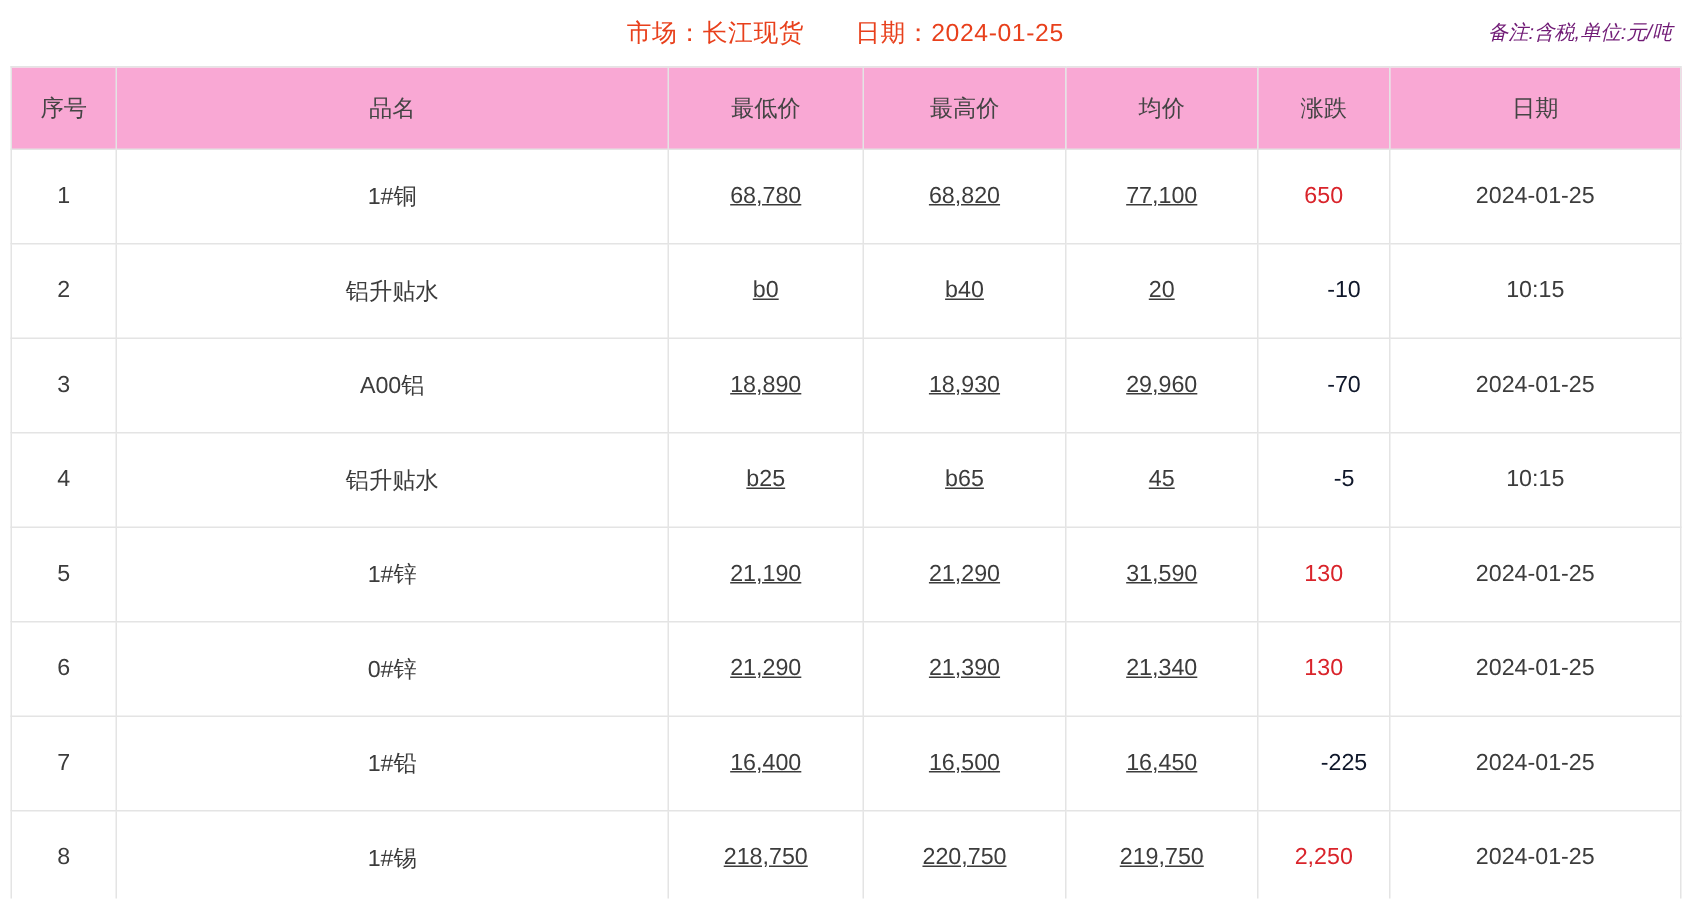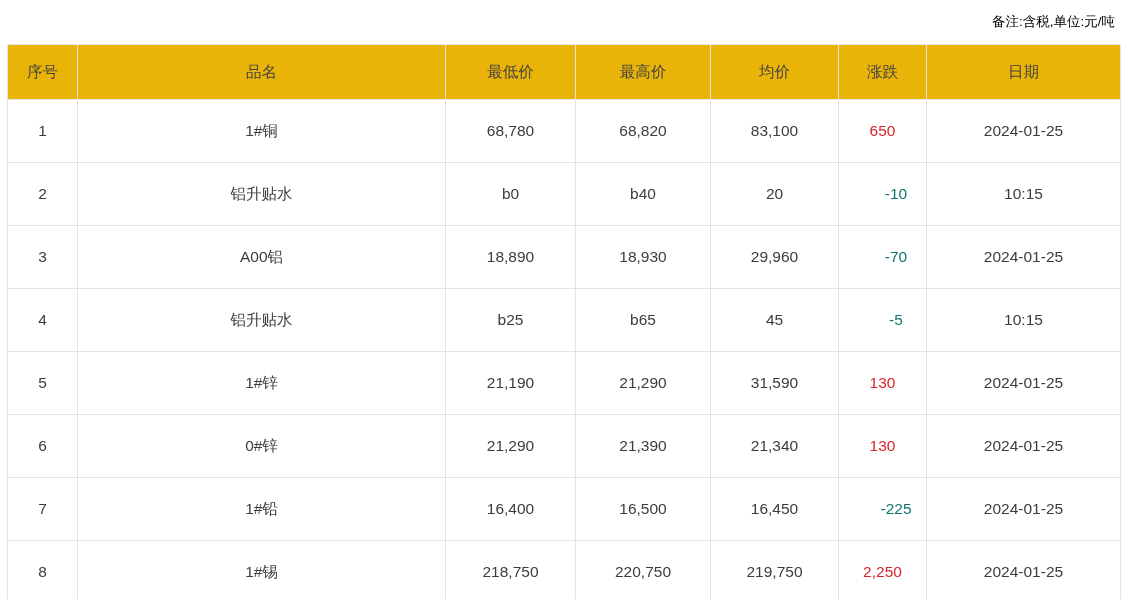--- a/index.html
+++ b/index.html
@@ -38,79 +38,85 @@
   .header-center .market,
   .header-center .date {
     white-space: nowrap;
   }
   .header-note {
     position: absolute;
     right: 12px;
     top: 50%;
     transform: translateY(-50%);
     font-size: 13.5px;
-    color: #000000;
+    color: #701a75;
     white-space: nowrap;
+    font-style: italic;
   }
   table.quote {
     border-collapse: collapse;
     width: 1113px;
     margin: 0 7px;
     table-layout: fixed;
   }
   table.quote th, table.quote td {
     border: 1px solid #e4e4e4;
     text-align: center;
     font-weight: normal;
     color: #3c3c3c;
   }
   table.quote thead th {
-    background: #eab308;
+    background: #f9a8d4;
     height: 52px;
     font-size: 15.5px;
     color: #444444;
   }
   table.quote tbody td {
     height: 60px;
     font-size: 15.5px;
   }
   .col-no { width: 70px; }
   .col-name { width: 368px; }
   .col-low { width: 130px; }
   .col-high { width: 135px; }
   .col-avg { width: 128px; }
   .col-chg { width: 88px; }
   .col-date { width: 194px; }
   td.num {
     font-size: 16px;
     color: #3c3c3c;
+    text-decoration: underline;
   }
   td.change {
     font-size: 15px;
   }
   td.change.up { color: #d9242b; margin-left: 36px; }
-  td.change.down { color: #0f766e; padding-left: 28px; }
+  td.change.down { color: #0f172a; padding-left: 28px; }
   td.name {
     font-size: 15.5px;
   }
   td.idx {
     font-size: 15px;
     color: #3c3c3c;
   }
   td.date {
     font-size: 15px;
     color: #3c3c3c;
   }
 </style>
 </head>
 <body>
 
 <div class="page">
 
   <div class="header-bar">
+    <div class="header-center">
+      <span class="market"><span>市场：</span><span>长江现货</span></span>
+      <span class="date"><span>日期：</span><span>2024-01-25</span></span>
+    </div>
     <div class="header-note">备注:含税,单位:元/吨</div>
   </div>
 
   <table class="quote">
     <colgroup>
       <col class="col-no">
       <col class="col-name">
       <col class="col-low">
       <col class="col-high">
       <col class="col-avg">
@@ -127,21 +133,21 @@
         <th>涨跌</th>
         <th>日期</th>
       </tr>
     </thead>
     <tbody>
       <tr>
         <td class="idx">1</td>
         <td class="name">1#铜</td>
         <td class="num">68,780</td>
         <td class="num">68,820</td>
-        <td class="num">83,100</td>
+        <td class="num">77,100</td>
         <td class="change up">650</td>
         <td class="date">2024-01-25</td>
       </tr>
       <tr>
         <td class="idx">2</td>
         <td class="name">铝升贴水</td>
         <td class="num">b0</td>
         <td class="num">b40</td>
         <td class="num">20</td>
         <td class="change down">-10</td>

